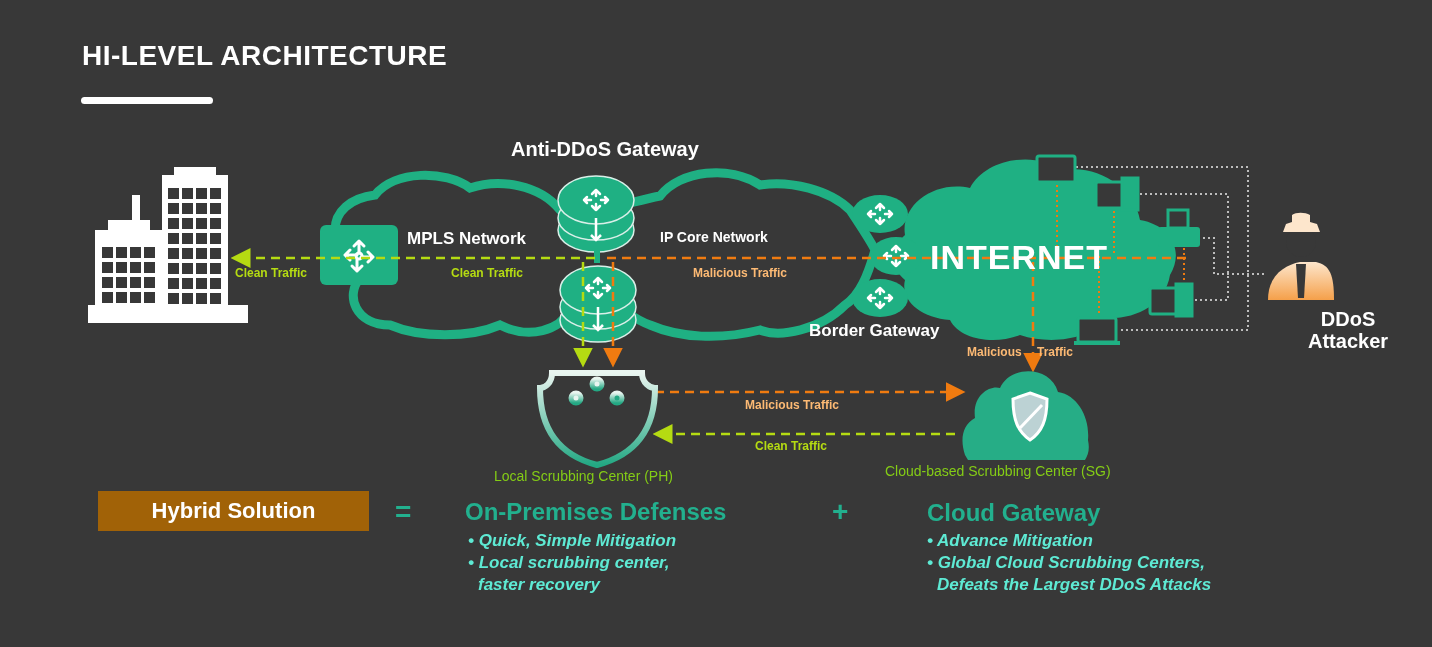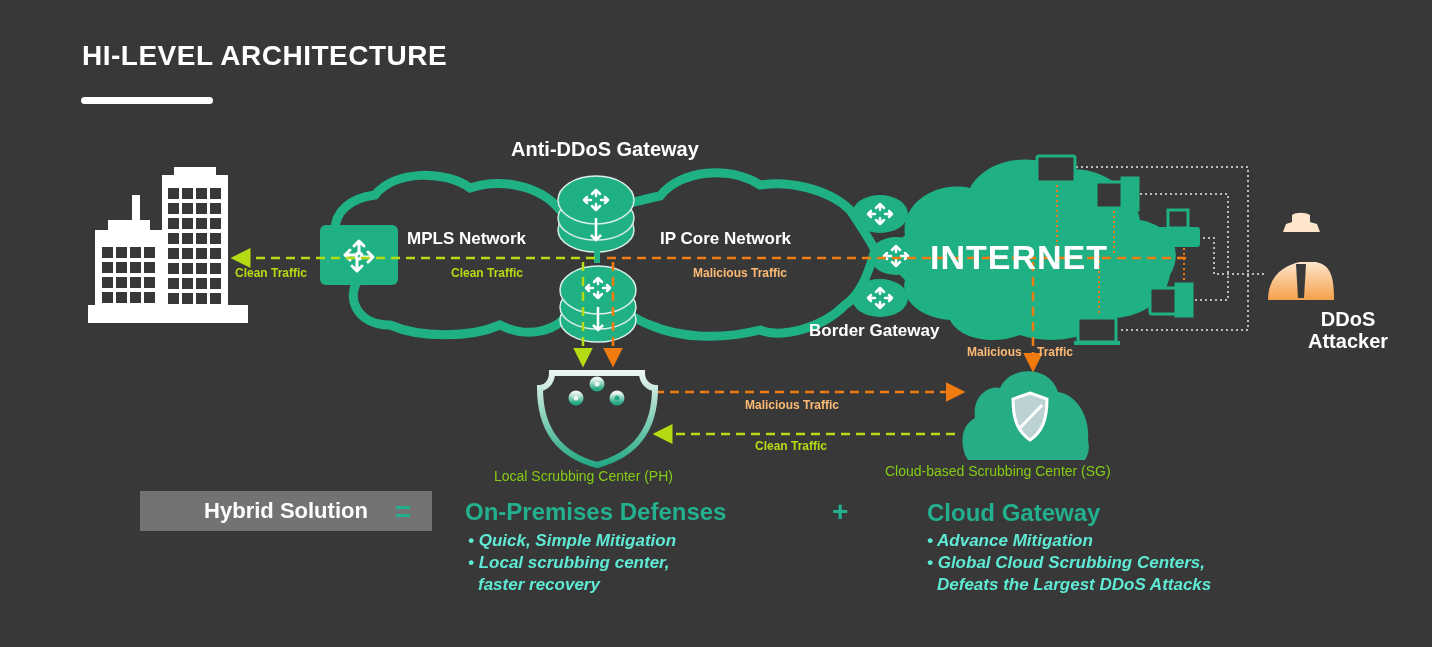--- a/index.html
+++ b/index.html
@@ -10,22 +10,22 @@
   #title-bar { left:81px; top:97px; width:132px; height:7px; background:#fff; border-radius:4px; }
   svg#diagram { position:absolute; left:0; top:0; }
   .lbl { position:absolute; white-space:nowrap; font-weight:bold; }
   .big { font-size:18px; color:#fff; }
   .tiny { font-size:12px; }
   .orange { color:#fdba74; }
   .lime { color:#b5db12; }
   #internet-label { font-size:34px; color:#fff; font-weight:bold; letter-spacing:1px; }
   #attacker-label { font-size:20px; text-align:center; line-height:22px; }
   .node-cap { font-size:14px; font-weight:normal; color:#84cc16; }
-  #hybrid-box { left:98px; top:491px; width:292px; height:40px; background:#737373;
-                display:flex; align-items:center; justify-content:center; font-size:22px; font-weight:bold; color:#fff;margin-left:42px; }
+  #hybrid-box { left:98px; top:491px; width:271px; height:40px; background:#a16207;
+                display:flex; align-items:center; justify-content:center; font-size:22px; font-weight:bold; color:#fff; }
   .op { font-size:28px; font-weight:bold; color:#22b08e; }
   .sec-head { font-size:24px; font-weight:bold; color:#22b08e; }
   .bullets { font-size:17px; font-style:italic; font-weight:bold; color:#5eead4; line-height:22px; }
   .bullets div { white-space:nowrap; }
 </style>
 </head>
 <body>
 
 <div id="title" class="abs">HI-LEVEL ARCHITECTURE</div>
 <div id="title-bar" class="abs"></div>
@@ -241,21 +241,21 @@
 
   <g>
     <path d="M965,455 C960,440 962,425 975,418 C972,395 990,385 1000,388 C1010,365 1050,365 1058,392 C1078,395 1090,418 1088,440 C1090,450 1088,455 1085,460 L968,460 z" fill="#26ad86"></path>
     <path d="M1030,393 L1047,399 C1047,420 1042,432 1030,440 C1018,432 1013,420 1013,399 z" fill="#bcd2d4" stroke="#fff" stroke-width="3"></path>
     <line x1="1020" y1="428" x2="1042" y2="405" stroke="#fff" stroke-width="3"></line>
   </g>
 </svg>
 
 <div class="lbl big" style="left:495px;top:138px;font-size:20px;margin-left:16px;">Anti-DDoS Gateway</div>
 <div class="lbl big" style="left:407px;top:229px;font-size:17px;">MPLS Network</div>
-<div class="lbl big" style="left:660px;top:229px;font-size:17px;">IP Core Network</div>
+<div class="lbl big" style="left:660px;top:229px;font-size:14px;">IP Core Network</div>
 <div class="lbl" id="internet-label" style="left:930px;top:238px;">INTERNET</div>
 <div class="lbl big" style="left:809px;top:321px;font-size:17px;">Border Gateway</div>
 <div class="lbl" id="attacker-label" style="left:1308px;top:308px;">
   <div>DDoS</div>
   <div>Attacker</div>
 </div>
 <div class="lbl node-cap" style="left:494px;top:468px;">Local Scrubbing Center (PH)</div>
 <div class="lbl node-cap" style="left:885px;top:463px;">Cloud-based Scrubbing Center (SG)</div>
 
 <div class="lbl tiny lime" style="left:235px;top:266px;">Clean Traffic</div>

